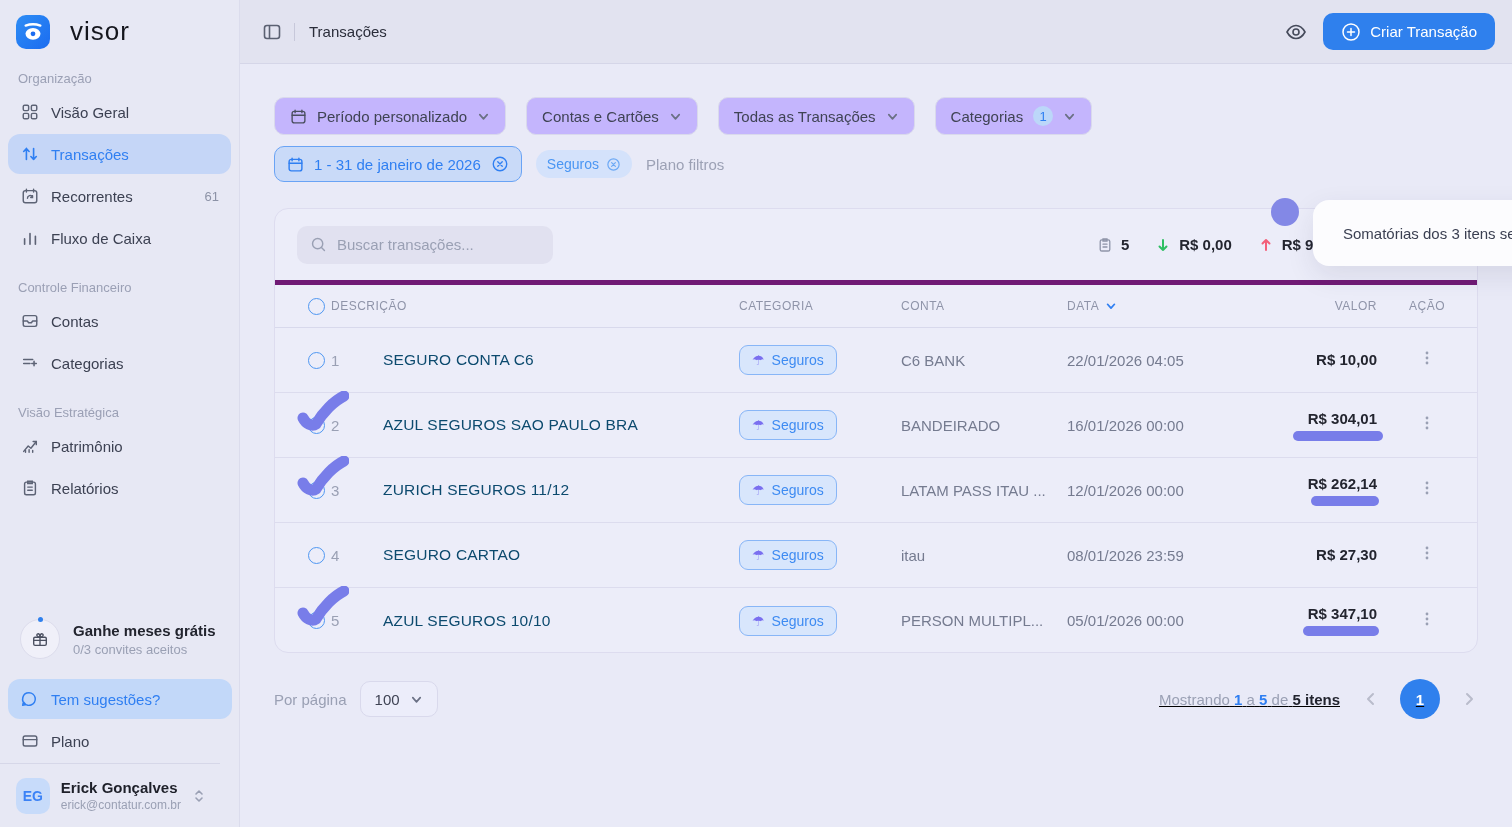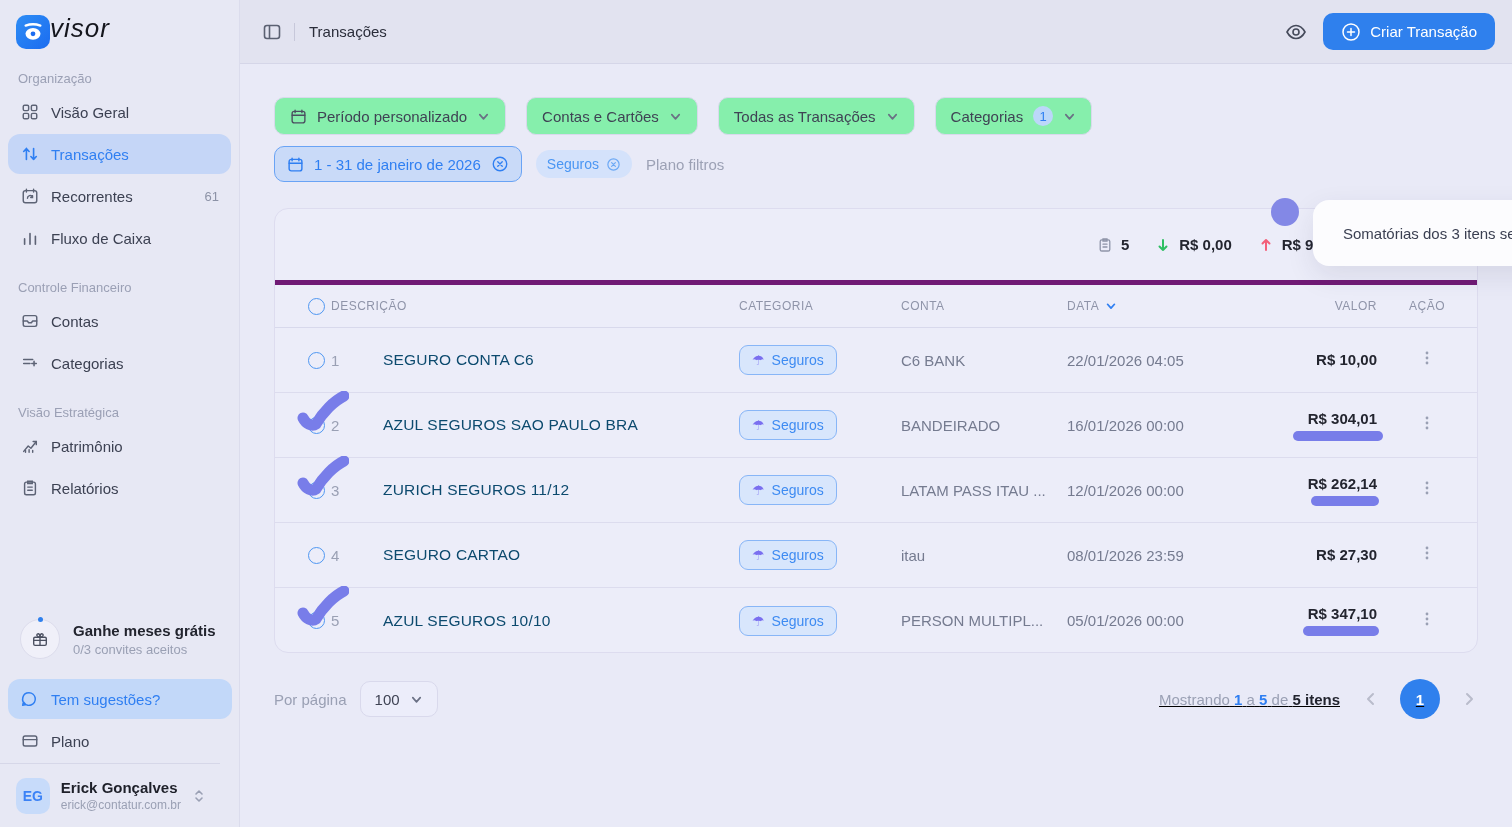--- a/index.html
+++ b/index.html
@@ -2,21 +2,21 @@
 <html><head>
 <meta charset="utf-8">
 <style>
   * { margin:0; padding:0; box-sizing:border-box; }
   html,body { width:1512px; height:827px; }
   body { font-family:"Liberation Sans","DejaVu Sans",sans-serif; background:#e9eaf7; overflow:hidden; }
   .app { position:relative; width:1512px; height:827px; overflow:hidden; background:#e9eaf7; }
 
   
   .sidebar { position:absolute; left:0; top:0; width:240px; height:827px; background:#e7e8f4; border-right:1px solid #dbdcec; }
-  .logo-row { display:flex; align-items:flex-start; gap:0; padding:15px 16px 0 16px;font-style:italic; }
+  .logo-row { display:flex; align-items:center; gap:20px; padding:15px 16px 0 16px; }
   .logo-mark { width:34px; height:34px; border-radius:10px; background:linear-gradient(135deg,#2e8df5,#1b6cf0); display:flex; align-items:center; justify-content:center; }
   .logo-text { font-size:26px; letter-spacing:1px; color:#15161d; font-weight:500; margin-top:-2px; }
   .nav-section-label { font-size:13px; color:#9ba0b5; padding:0 18px; margin-top:22px; margin-bottom:6px; }
   .nav-item { display:flex; align-items:center; gap:12px; height:40px; margin:2px 8px; padding:0 12px; border-radius:12px; font-size:15px; color:#3c4152; cursor:pointer; }
   .nav-item .ni { width:19px; height:19px; color:#5d6375; flex:0 0 auto; display:flex; align-items:center; justify-content:center; }
   .nav-item.active { background:#c5d6f7; color:#2f7ff2; font-weight:500; }
   .nav-item.active .ni { color:#2f7ff2; }
   .nav-badge { margin-left:auto; font-size:13px; color:#8c92a6; }
   .sidebar-bottom { position:absolute; left:0; bottom:64px; width:240px; }
   .referral { display:flex; align-items:center; gap:13px; padding:10px 16px 14px 20px; position:relative; }
@@ -38,21 +38,21 @@
   .tb-divider { width:1px; height:18px; background:#c7c8da; margin:0 14px 0 12px; }
   .tb-title { font-size:15px; font-weight:500; color:#2a2d3a; }
   .tb-right { margin-left:auto; display:flex; align-items:center; gap:16px; margin-right:17px; }
   .eye-btn { color:#454a5a; width:22px; height:22px; cursor:pointer; }
   .create-btn { display:flex; align-items:center; gap:9px; background:#2f80ed; color:#fff; border:none; border-radius:10px; height:37px; padding:0 18px; font-size:15px; font-weight:500; font-family:inherit; cursor:pointer; }
 
   
   .main { position:absolute; left:240px; top:64px; width:1272px; height:763px; }
 
   .filters-row1 { position:absolute; left:34px; top:33px; display:flex; gap:20px; }
-  .fchip { display:flex; align-items:center; gap:10px; height:38px; padding:0 15px; background:#86efac; border:1px solid #d9d9ec; border-radius:10px; font-size:15px; color:#3f4354; cursor:pointer; }
+  .fchip { display:flex; align-items:center; gap:10px; height:38px; padding:0 15px; background:#c4b5fd; border:1px solid #d9d9ec; border-radius:10px; font-size:15px; color:#3f4354; cursor:pointer; }
   .fchip .ni { color:#4a4f60; }
   .fchip .chev { color:#6a7084; }
   .fbadge { width:20px; height:20px; border-radius:50%; background:#bcd7f9; color:#2f7ff2; font-size:13px; display:flex; align-items:center; justify-content:center; }
 
   .filters-row2 { position:absolute; left:34px; top:82px; display:flex; align-items:center; gap:14px; }
   .date-chip { display:flex; align-items:center; gap:10px; height:36px; padding:0 12px; background:#c9daf8; border:1.5px solid #69a3f5; border-radius:10px; color:#2f7ff2; font-size:15px; font-weight:500; cursor:pointer; }
   .tag-chip { display:flex; align-items:center; gap:7px; height:28px; padding:0 11px; background:#d4e2fb; border-radius:999px; color:#4a96f3; font-size:14px; cursor:pointer; }
   .clear-filters { font-size:15px; color:#9ca1b5; cursor:pointer; }
 
   
@@ -352,20 +352,29 @@
               <circle cx="10" cy="10" r="7.5"></circle>
               <path d="M7.5 7.5 l5 5 M12.5 7.5 l-5 5"></path>
             </svg>
           </span>
       </div>
       <span class="clear-filters">Plano filtros</span>
     </div>
 
     <section class="card">
       <div class="card-toolbar">
+        <div class="search-box">
+          <span>
+              <svg width="17" height="17" viewBox="0 0 20 20" fill="none" stroke="currentColor" stroke-width="1.7" stroke-linecap="round">
+                <circle cx="9" cy="9" r="6"></circle>
+                <path d="M13.5 13.5 L17 17"></path>
+              </svg>
+            </span>
+          <input type="text" placeholder="Buscar transações..." style="">
+        </div>
         <div class="stats">
           <div class="stat">
             <span class="ni">
                 <svg width="16" height="16" viewBox="0 0 20 20" fill="none" stroke="currentColor" stroke-width="1.6" stroke-linecap="round">
                   <rect x="4" y="3.5" width="12" height="14" rx="2"></rect>
                   <path d="M7.5 2.5 h5 v2.5 h-5 z"></path>
                   <path d="M7.5 9 h5 M7.5 12.5 h5"></path>
                 </svg>
               </span>
             <span>5</span>

